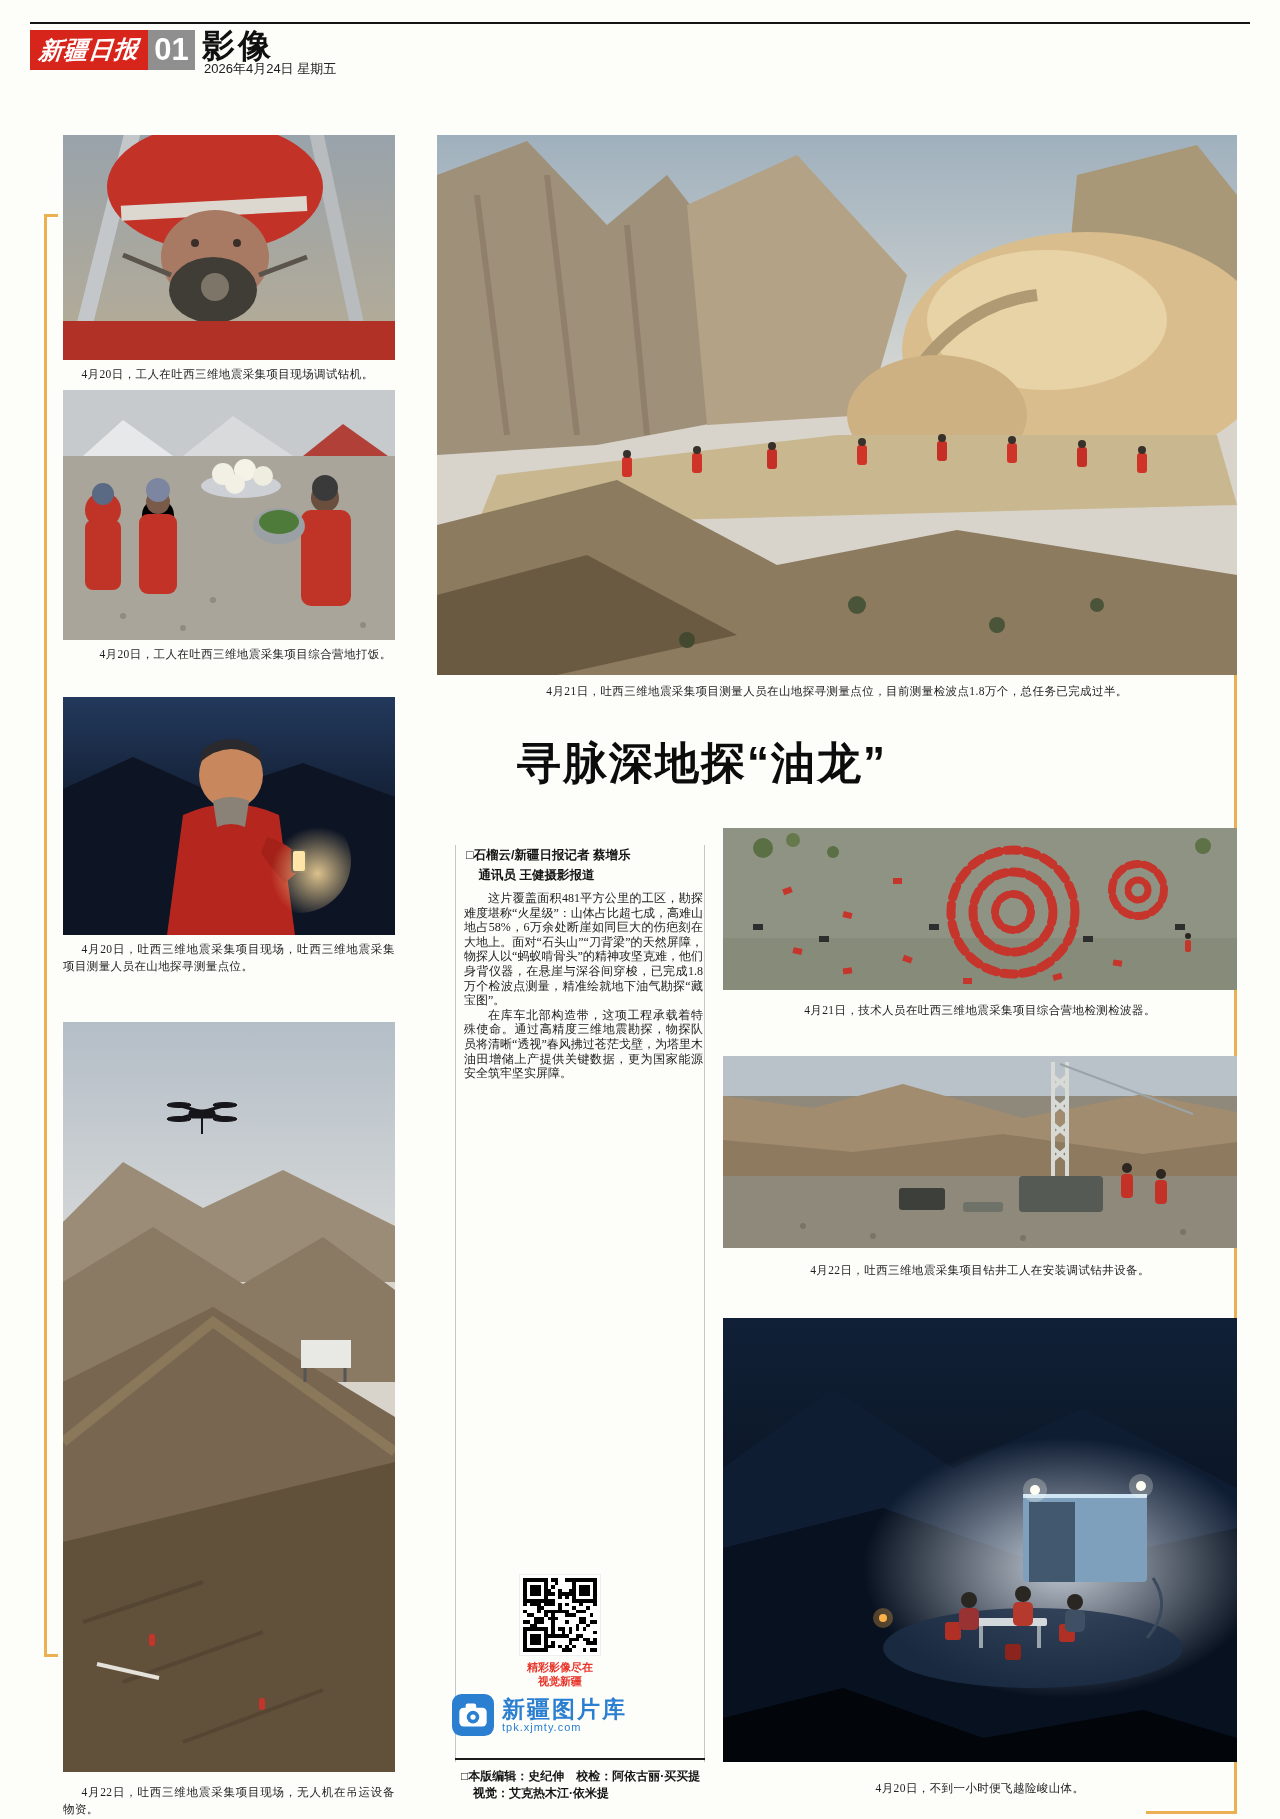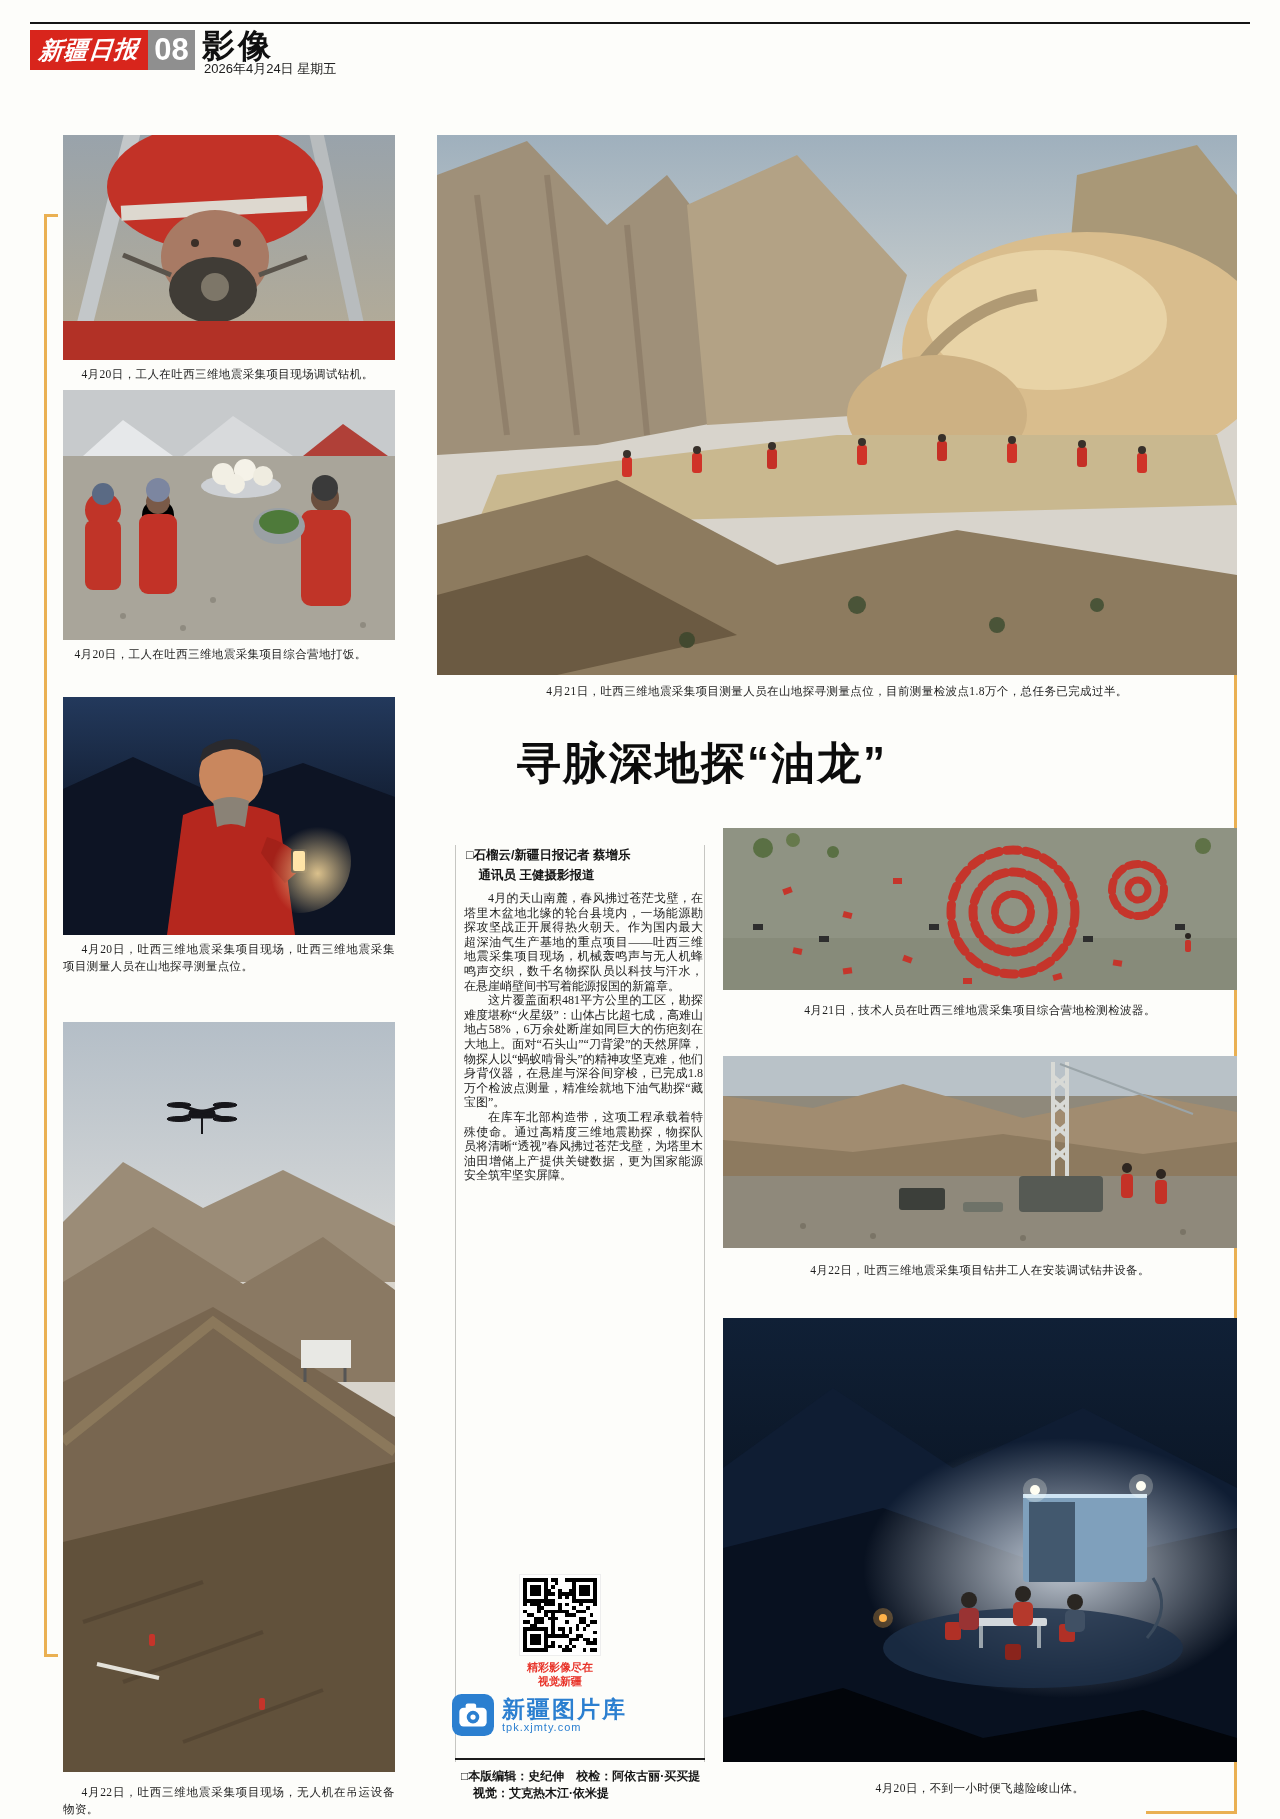--- a/index.html
+++ b/index.html
@@ -54,21 +54,21 @@
     color:#141414;line-height:17px;}
   .credits .l2{padding-left:1em;}
 </style>
 </head>
 <body>
 
 <div class="abs top-rule"></div>
 <div class="abs mast-red">
   <span>新疆日报</span>
 </div>
-<div class="abs mast-num">08</div>
+<div class="abs mast-num">01</div>
 <div class="abs mast-section">影像</div>
 <div class="abs mast-date">2026年4月24日 星期五</div>
 
 <div class="abs gold" style="left:44px;top:214px;width:3px;height:1443px;"></div>
 <div class="abs gold" style="left:44px;top:214px;width:14px;height:3px;"></div>
 <div class="abs gold" style="left:44px;top:1654px;width:14px;height:3px;"></div>
 <div class="abs gold" style="left:1234px;top:586px;width:3px;height:1228px;"></div>
 <div class="abs gold" style="left:1223px;top:586px;width:14px;height:3px;"></div>
 <div class="abs gold" style="left:1146px;top:1811px;width:91px;height:3px;"></div>
 
@@ -119,21 +119,21 @@
     <circle cx="200" cy="86" r="10" fill="#efece0"></circle>
       <circle cx="172" cy="94" r="10" fill="#f2efe4"></circle>
     <ellipse cx="216" cy="136" rx="26" ry="18" fill="#9aa0a4"></ellipse>
     <ellipse cx="216" cy="132" rx="20" ry="12" fill="#4e7a3a"></ellipse>
     <circle cx="150" cy="210" r="3" fill="#8f8b80"></circle>
       <circle cx="60" cy="226" r="3" fill="#8f8b80"></circle>
     <circle cx="300" cy="235" r="3" fill="#8f8b80"></circle>
       <circle cx="120" cy="238" r="3" fill="#8f8b80"></circle>
   </svg>
 </div>
-<div class="cap cap-left" style="left:56px;top:646px;width:332px;">4月20日，工人在吐西三维地震采集项目综合营地打饭。</div>
+<div class="cap cap-left" style="left:81px;top:646px;width:332px;">4月20日，工人在吐西三维地震采集项目综合营地打饭。</div>
 
 <div class="photo" style="left:63px;top:697px;width:332px;height:238px;">
   <svg viewBox="0 0 332 238">
     <defs>
       <linearGradient id="g3" x1="0" y1="0" x2="0" y2="1">
         <stop offset="0" stop-color="#23395c"></stop>
           <stop offset=".55" stop-color="#101a2c"></stop>
           <stop offset="1" stop-color="#0a0c12"></stop>
         </linearGradient>
       <radialGradient id="glow3" cx=".68" cy=".62" r=".45">
@@ -256,21 +256,20 @@
 
 <div class="abs colrule" style="left:455px;"></div>
 <div class="abs colrule" style="left:704px;"></div>
 
 <div class="abs byline">
   <div>□石榴云/新疆日报记者 蔡增乐</div>
   <div class="l2">通讯员 王健摄影报道</div>
 </div>
 
 <div class="abs article">
-  <p>4月的天山南麓，春风拂过苍茫戈壁，在塔里木盆地北缘的轮台县境内，一场能源勘探攻坚战正开展得热火朝天。作为国内最大超深油气生产基地的重点项目——吐西三维地震采集项目现场，机械轰鸣声与无人机蜂鸣声交织，数千名物探队员以科技与汗水，在悬崖峭壁间书写着能源报国的新篇章。</p>
   <p>这片覆盖面积481平方公里的工区，勘探难度堪称“火星级”：山体占比超七成，高难山地占58%，6万余处断崖如同巨大的伤疤刻在大地上。面对“石头山”“刀背梁”的天然屏障，物探人以“蚂蚁啃骨头”的精神攻坚克难，他们身背仪器，在悬崖与深谷间穿梭，已完成1.8万个检波点测量，精准绘就地下油气勘探“藏宝图”。</p>
   <p>在库车北部构造带，这项工程承载着特殊使命。通过高精度三维地震勘探，物探队员将清晰“透视”春风拂过苍茫戈壁，为塔里木油田增储上产提供关键数据，更为国家能源安全筑牢坚实屏障。</p>
 </div>
 
 <div class="abs qr">
     <i style="background:#000"></i>
     <i style="background:#000"></i>
     <i style="background:#000"></i>
     <i style="background:#000"></i>
     <i style="background:#000"></i>

